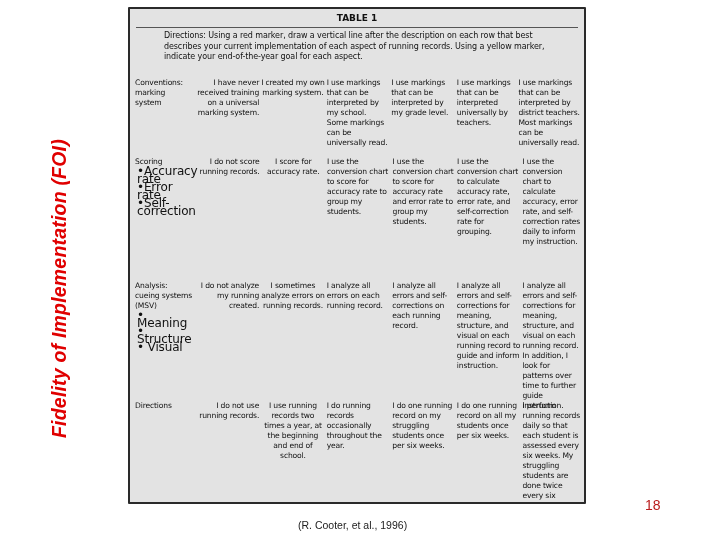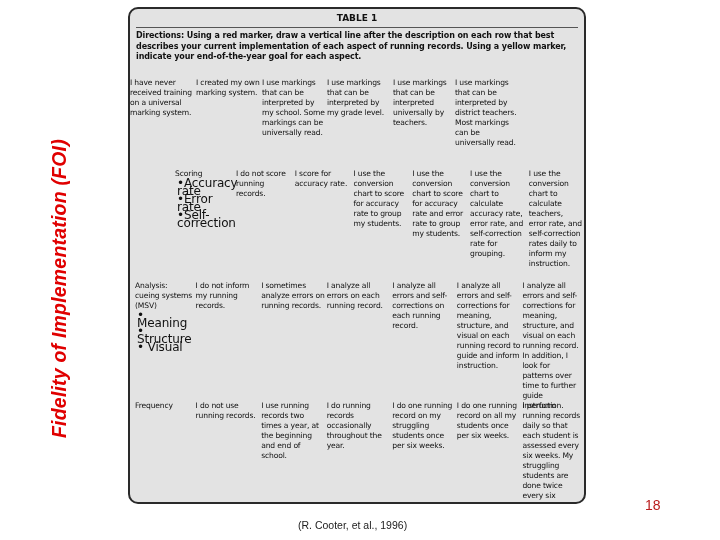--- a/index.html
+++ b/index.html
@@ -8,36 +8,36 @@
     font-family: "Liberation Sans", sans-serif;
   }
   .side-label {
     position: absolute; left: 48px; top: 438px; width: 400px;
     transform-origin: 0 0; transform: rotate(-90deg);
     color: #e00000; font-weight: bold; font-style: italic; font-size: 19.5px;
     white-space: nowrap; letter-spacing: 0.2px;
   }
   .table-box {
     position: absolute; left: 128px; top: 7px; width: 458px; height: 497px;
-    background: #e3e3e3; border: 2px solid #2a2a2a; border-radius: 10px;
+    background: #e3e3e3; border: 2px solid #2a2a2a; border-radius: 1px;
     box-sizing: border-box; overflow: hidden;
     font-family: "DejaVu Sans", sans-serif; color: #111;
   }
   .t-head { text-align: center; padding-top: 4px; }
   .t-num { font-size: 9px; font-weight: bold; line-height: 11px; }
   .t-title { font-size: 9px; font-weight: bold; line-height: 12px; }
   .t-rule { height: 1px; background: #555; margin: 3px 6px 0 6px; }
-  .directions { font-size: 8px; line-height: 10.5px; padding: 3px 14px 2px 6px; font-weight: bold; letter-spacing: -0.1px; }
+  .directions { font-size: 8px; line-height: 10.5px; padding: 3px 14px 2px 6px; font-weight: normal; letter-spacing: -0.1px; margin-left: 28px; }
   .row { position: absolute; left: 0; right: 0; display: flex; }
   .cell {
     font-size: 7.6px; line-height: 10px; padding: 0 2px 0 0; box-sizing: border-box; letter-spacing: -0.15px;
   }
   .c0 { width: 66px; padding-left: 5px; }
-  .c1 { width: 66px; }
-  .c2 { width: 66px; }
+  .c1 { width: 66px; text-align: right; }
+  .c2 { width: 66px; text-align: center; }
   .c3 { width: 66px; }
   .c4 { width: 65px; }
   .c5 { width: 66px; }
   .c6 { width: 62px; }
   .sub { display: block; font-size: 12px; line-height: 8px; padding-left: 2px; }
   .page-num { position: absolute; left: 645px; top: 497px; font-size: 14px; color: #b91c1c; }
   .citation { position: absolute; left: 298px; top: 519px; font-size: 10.5px; color: #222; }
 </style>
 </head>
 <body>
@@ -45,60 +45,61 @@
 <div class="side-label">Fidelity of Implementation (FOI)</div>
 
 <div class="table-box">
   <div class="t-head">
     <div class="t-num">TABLE 1</div>
   </div>
   <div class="t-rule"></div>
   <div class="directions">Directions: Using a red marker, draw a vertical line after the description on each row that best describes your current implementation of each aspect of running records. Using a yellow marker, indicate your end-of-the-year goal for each aspect.</div>
 
   <div class="row" style="top:69px;">
+    <div class="cell c0"><span>Conventions: marking system</span></div>
     <div class="cell c1">I have never received training on a universal marking system.</div>
     <div class="cell c2">I created my own marking system.</div>
     <div class="cell c4">I use markings that can be interpreted by my school. Some markings can be universally read.</div>
     <div class="cell c3">I use markings that can be interpreted by my grade level.</div>
     <div class="cell c6">I use markings that can be interpreted universally by teachers.</div>
     <div class="cell c5">I use markings that can be interpreted by district teachers. Most markings can be universally read.</div>
   </div>
 
-  <div class="row" style="top:160px;margin-left:40px;">
+  <div class="row" style="top:148px;">
     <div class="cell c0">
       <span>Scoring</span>
       <span class="sub">•Accuracy rate</span>
       <span class="sub">•Error rate</span>
       <span class="sub">•Self-correction</span>
     </div>
     <div class="cell c1">I do not score running records.</div>
     <div class="cell c2">I score for accuracy rate.</div>
     <div class="cell c3">I use the conversion chart to score for accuracy rate to group my students.</div>
     <div class="cell c4">I use the conversion chart to score for accuracy rate and error rate to group my students.</div>
     <div class="cell c5">I use the conversion chart to calculate accuracy rate, error rate, and self-correction rate for grouping.</div>
-    <div class="cell c6">I use the conversion chart to calculate teachers, error rate, and self-correction rates daily to inform my instruction.</div>
+    <div class="cell c6">I use the conversion chart to calculate accuracy, error rate, and self-correction rates daily to inform my instruction.</div>
   </div>
 
   <div class="row" style="top:272px;">
     <div class="cell c0">
       <span>Analysis: cueing systems (MSV)</span>
       <span class="sub">• Meaning</span>
       <span class="sub">• Structure</span>
       <span class="sub">• Visual</span>
     </div>
-    <div class="cell c1">I do not inform my running records.</div>
+    <div class="cell c1">I do not analyze my running created.</div>
     <div class="cell c2">I sometimes analyze errors on running records.</div>
     <div class="cell c3">I analyze all errors on each running record.</div>
     <div class="cell c4">I analyze all errors and self-corrections on each running record.</div>
     <div class="cell c5">I analyze all errors and self-corrections for meaning, structure, and visual on each running record to guide and inform instruction.</div>
     <div class="cell c6">I analyze all errors and self-corrections for meaning, structure, and visual on each running record. In addition, I look for patterns over time to further guide instruction.</div>
   </div>
 
   <div class="row" style="top:392px;">
-    <div class="cell c0"><span>Frequency</span></div>
+    <div class="cell c0"><span>Directions</span></div>
     <div class="cell c1">I do not use running records.</div>
     <div class="cell c2">I use running records two times a year, at the beginning and end of school.</div>
     <div class="cell c3">I do running records occasionally throughout the year.</div>
     <div class="cell c4">I do one running record on my struggling students once per six weeks.</div>
     <div class="cell c5">I do one running record on all my students once per six weeks.</div>
     <div class="cell c6">I perform running records daily so that each student is assessed every six weeks. My struggling students are done twice every six weeks.</div>
   </div>
 </div>
 
 <div class="page-num">18</div>

